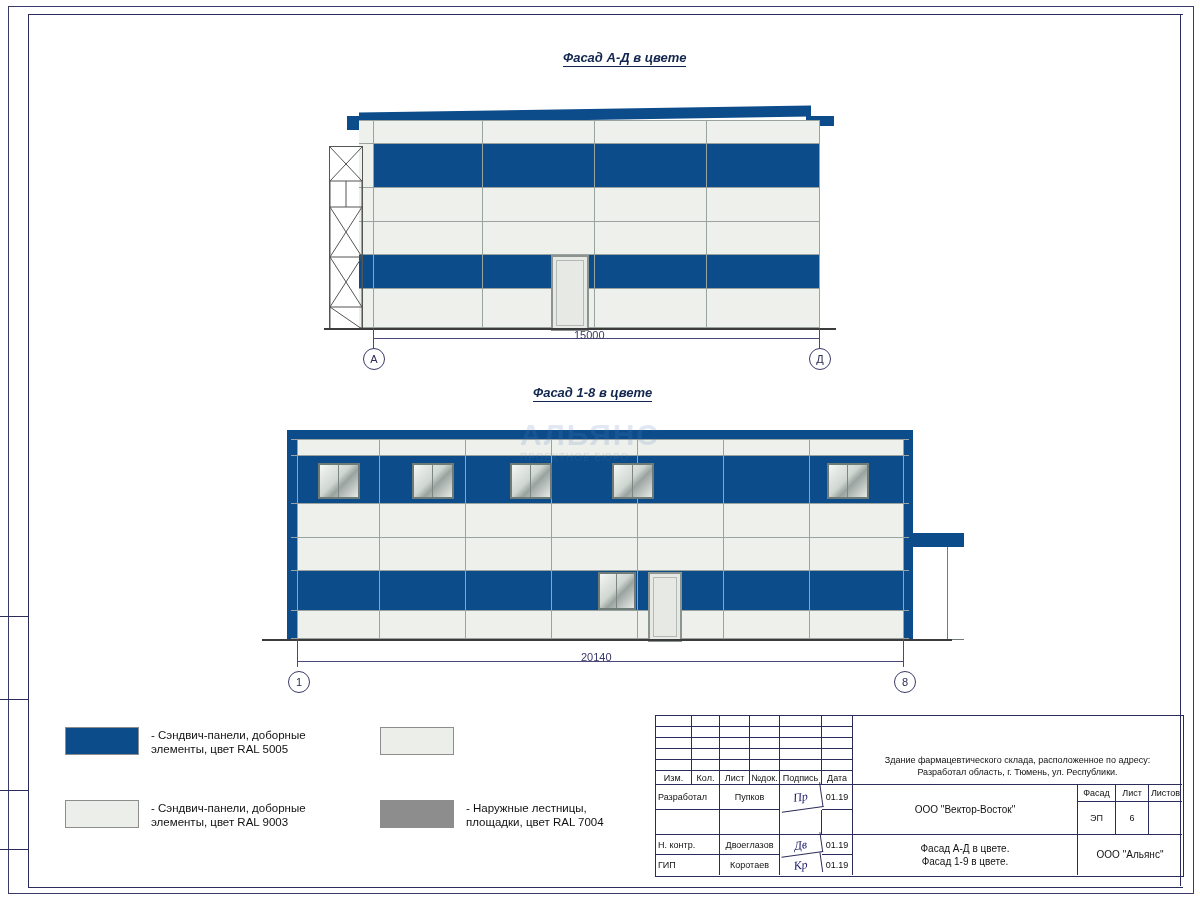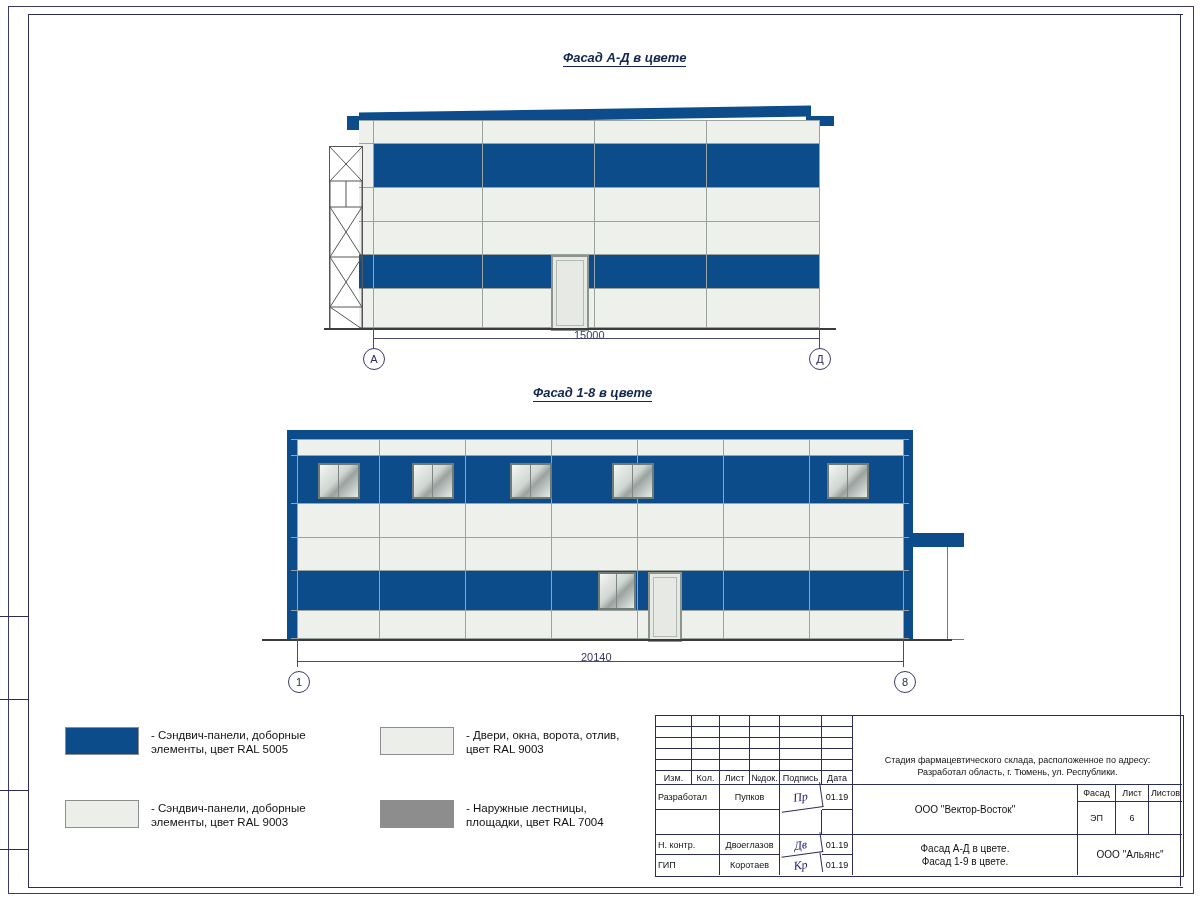--- a/index.html
+++ b/index.html
@@ -357,30 +357,32 @@
     <div class="ground" style="left:262px; top:639px; width:690px;"></div>
   </div>
 
   <div class="tick" style="left:297px; top:639px; height:28px;"></div>
   <div class="tick" style="left:903px; top:639px; height:28px;"></div>
   <div class="dim-line" style="left:297px; top:661px; width:606px;"></div>
   <div class="dim-text" style="left:581px; top:651px;">20140</div>
   <div class="axis-circle" style="left:288px; top:671px;">1</div>
   <div class="axis-circle" style="left:894px; top:671px;">8</div>
 
+  <div class="watermark">
+    <span>AЛЬЯНС</span>
+    <small>ПРОЕКТНОЕ БЮРО</small>
+  </div>
 
   <div class="legend-item" style="left:65px; top:727px;">
     <div class="legend-swatch" style="background:#0c4c8a;"></div>
     <div class="legend-text">- Сэндвич-панели, доборные
   элементы, цвет RAL 5005</div>
   </div>
   <div class="legend-item" style="left:380px; top:727px;">
     <div class="legend-swatch" style="background:#eceeea;"></div>
-    <div class="legend-text">- Двери, окна, ворота, отлив,
-  цвет RAL 9003</div>
   </div>
   <div class="legend-item" style="left:65px; top:800px;">
     <div class="legend-swatch" style="background:#eceeea;"></div>
     <div class="legend-text">- Сэндвич-панели, доборные
   элементы, цвет RAL 9003</div>
   </div>
   <div class="legend-item" style="left:380px; top:800px;justify-content:center;">
     <div class="legend-swatch" style="background:#8d8d8d;"></div>
     <div class="legend-text">- Наружные лестницы,
   площадки, цвет RAL 7004</div>
@@ -445,21 +447,21 @@
     <div class="cell sign" style="left:124px; top:119px; width:42px; height:20px;">Дв</div>
     <div class="cell" style="left:166px; top:119px; width:31px; height:20px;">01.19</div>
 
     <div class="cell nb-b" style="left:0; top:139px; width:64px; height:20px; justify-content:flex-start;">ГИП</div>
     <div class="cell nb-b" style="left:64px; top:139px; width:60px; height:20px;">Коротаев</div>
     <div class="cell nb-b sign" style="left:124px; top:139px; width:42px; height:20px;">Кр</div>
     <div class="cell nb-b" style="left:166px; top:139px; width:31px; height:20px;">01.19</div>
 
 
     <div class="cell nb-r" style="left:197px; top:32px; width:329px; height:37px; flex-direction:column; line-height:12px;">
-      <div>Стадия фармацевтического склада, расположенное по адресу:</div>
+      <div>Здание фармацевтического склада, расположенное по адресу:</div>
       <div>Разработал область, г. Тюмень, ул. Республики.</div>
     </div>
 
     <div class="cell med" style="left:197px; top:69px; width:225px; height:50px;">ООО "Вектор-Восток"</div>
 
     <div class="cell" style="left:422px; top:69px; width:38px; height:17px;">Фасад</div>
     <div class="cell" style="left:460px; top:69px; width:33px; height:17px;">Лист</div>
     <div class="cell nb-r" style="left:493px; top:69px; width:33px; height:17px;">Листов</div>
 
     <div class="cell" style="left:422px; top:86px; width:38px; height:33px;">ЭП</div>

